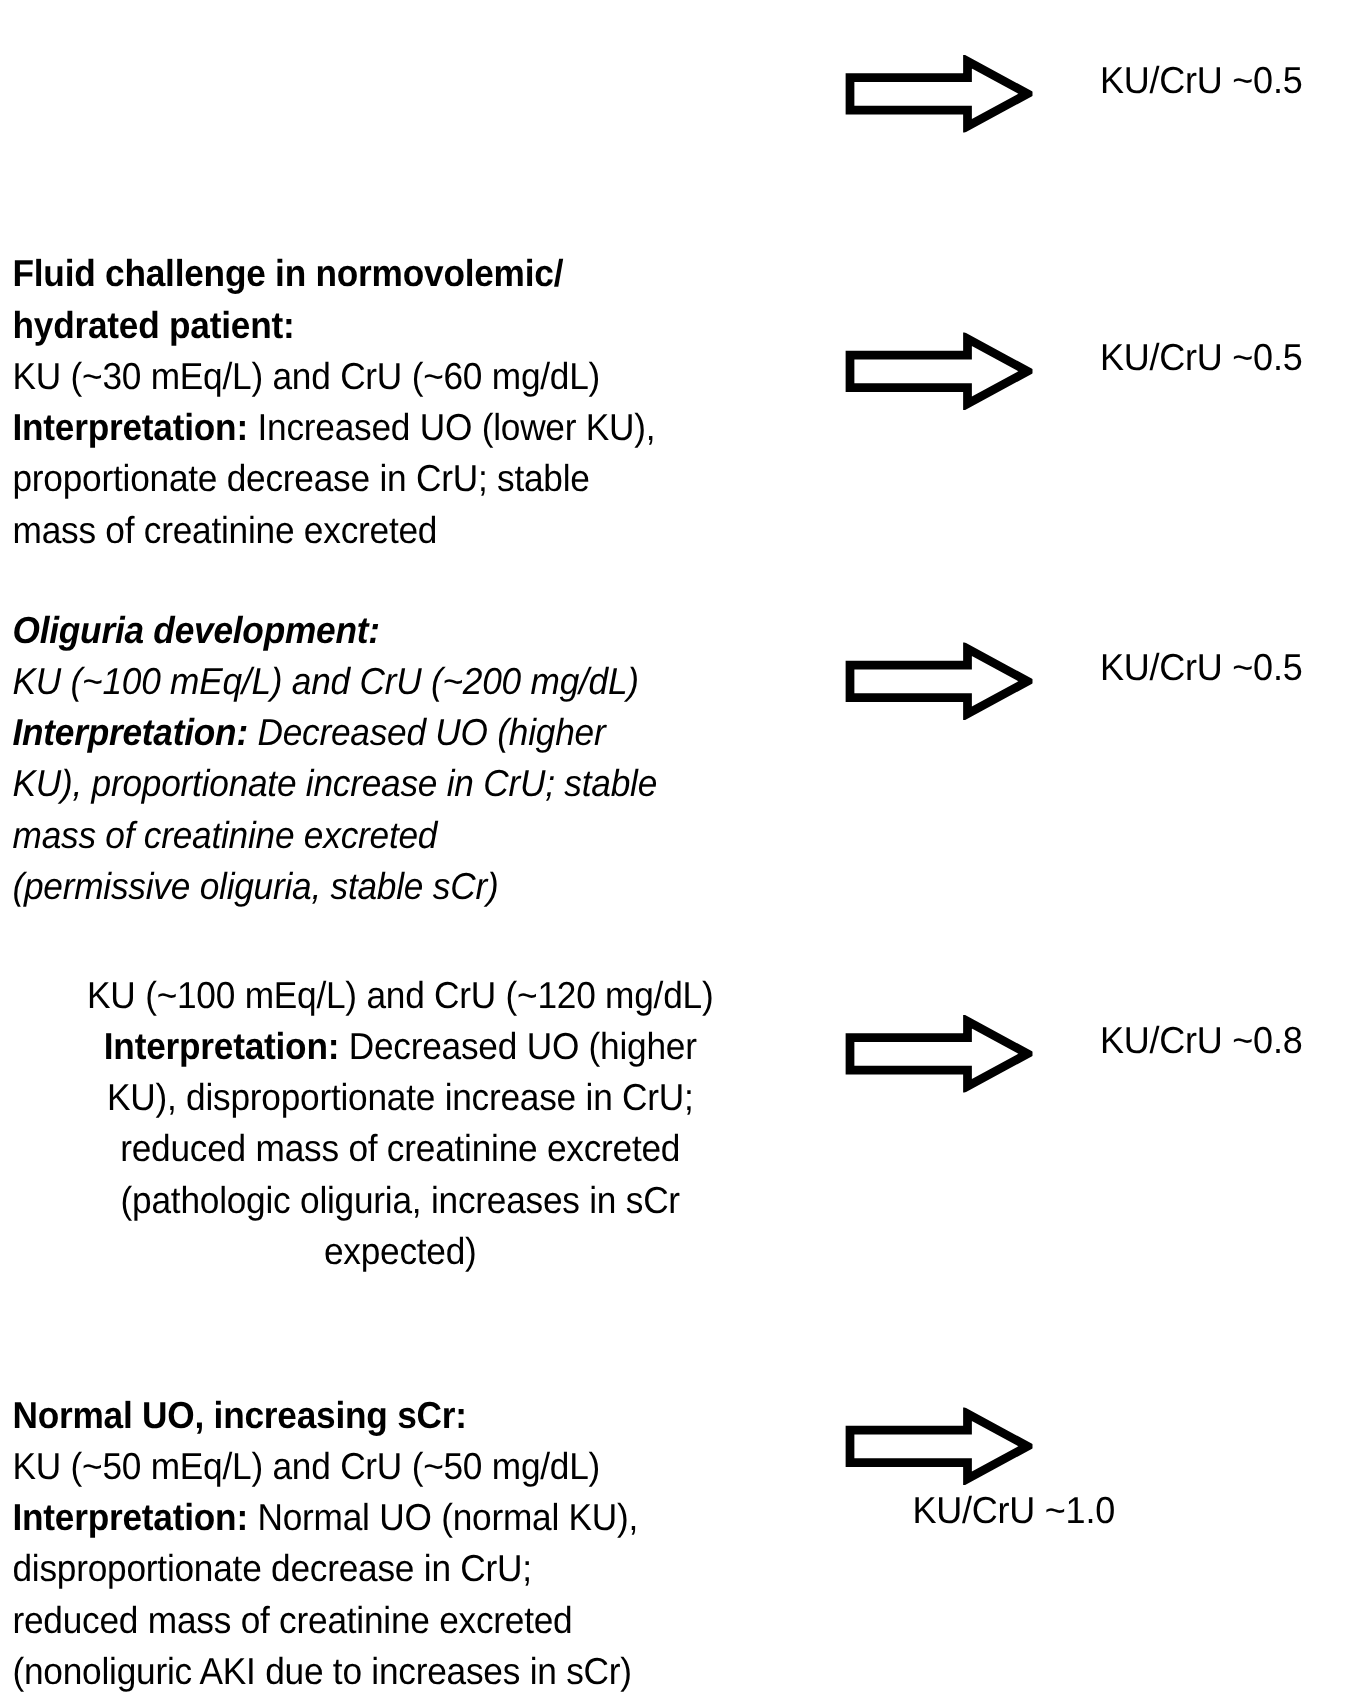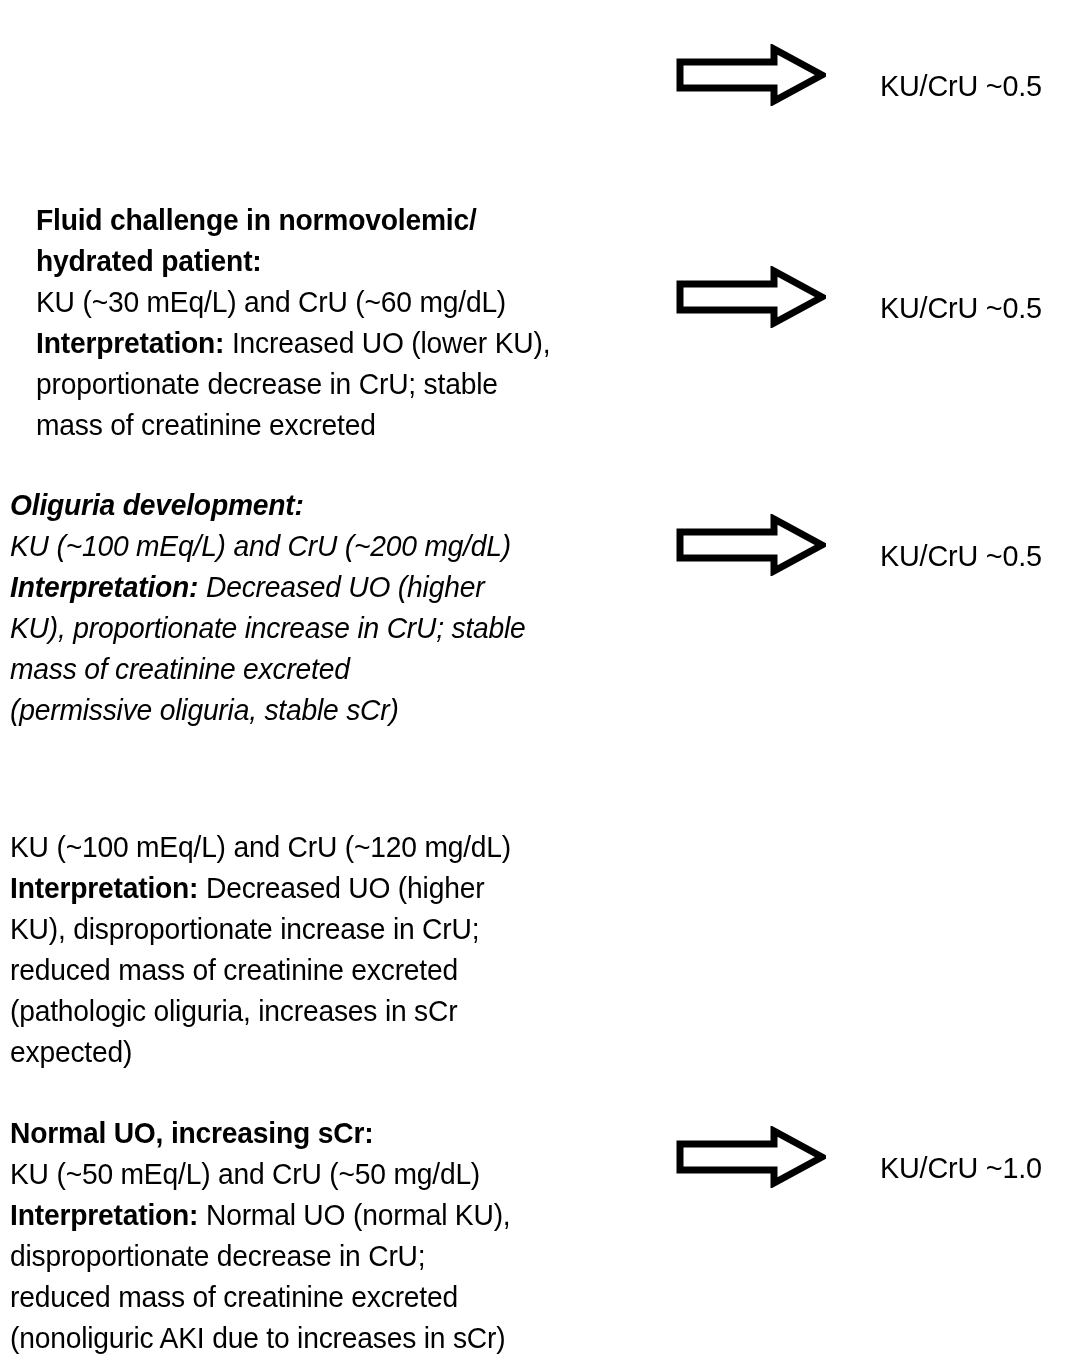--- a/index.html
+++ b/index.html
@@ -42,39 +42,39 @@
   }
   .line.head {
     font-weight: bold;
   }
   .line .lead {
     font-weight: bold;
   }
 
   
   #block-1 { top: 2px; }
-  #block-2 { top: 199px; margin-left: 26px; }
+  #block-2 { top: 199px; }
   #block-3 { top: 484px; font-style: italic; }
-  #block-4 { top: 826px; }
+  #block-4 { top: 776px; text-align: center; }
   #block-5 { top: 1112px; }
 
   
   .arrow-row {
     position: absolute;
     left: 676px;
     width: 336px;
     height: 62px;
     display: flex;
-    align-items: flex-end;
+    align-items: flex-start;
   }
   #arrow-row-1 { top: 44px; }
   #arrow-row-2 { top: 266px; }
   #arrow-row-3 { top: 514px; }
   #arrow-row-4 { top: 812px; }
-  #arrow-row-5 { top: 1126px; }
+  #arrow-row-5 { top: 1126px; flex-direction: column; }
 
   .block-arrow {
     width: 150px;
     height: 62px;
     flex: 0 0 auto;
     display: block;
   }
   .block-arrow polygon {
     fill: #ffffff;
     stroke: #000000;
@@ -148,20 +148,26 @@
     <div class="ratio-label">KU/CrU ~0.5</div>
   </div>
 
   <div class="arrow-row" id="arrow-row-3">
     <svg class="block-arrow" viewBox="0 0 150 62">
       <polygon points="4,18 98,18 98,5 146,31 98,57 98,44 4,44"></polygon>
     </svg>
     <div class="ratio-label">KU/CrU ~0.5</div>
   </div>
 
+  <div class="arrow-row" id="arrow-row-4">
+    <svg class="block-arrow" viewBox="0 0 150 62">
+      <polygon points="4,18 98,18 98,5 146,31 98,57 98,44 4,44"></polygon>
+    </svg>
+    <div class="ratio-label">KU/CrU ~0.8</div>
+  </div>
 
   <div class="arrow-row" id="arrow-row-5">
     <svg class="block-arrow" viewBox="0 0 150 62">
       <polygon points="4,18 98,18 98,5 146,31 98,57 98,44 4,44"></polygon>
     </svg>
     <div class="ratio-label">KU/CrU ~1.0</div>
   </div>
 
 </div>
 

